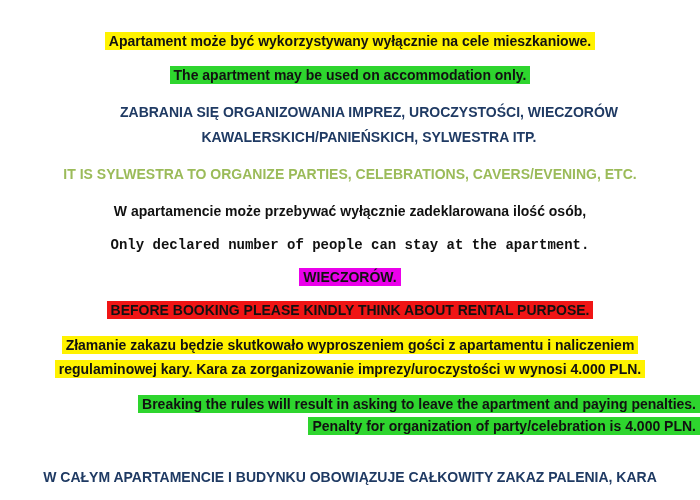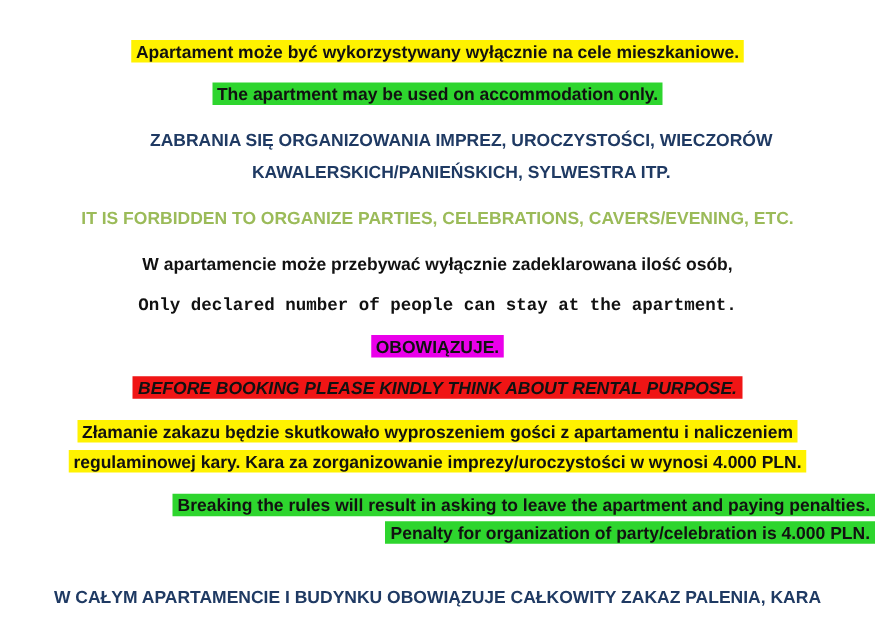--- a/index.html
+++ b/index.html
@@ -12,21 +12,21 @@
     font-weight:700;
     font-size:14px;
     color:#111111;
   }
   .par{text-align:center;margin:0;}
   .line{display:block;line-height:23px;white-space:nowrap;}
   .hl{padding:1px 4px;margin-top:16px;}
   .hl-yellow{background:var(--highlight-yellow,#ffff00);}
   .hl-green{background:var(--highlight-green,#2ed52e);}
   .hl-magenta{background:var(--highlight-magenta,#ea00ea);}
-  .hl-red{background:var(--highlight-red,#f01515);font-style:italic;}
+  .hl-red{background:var(--highlight-red,#f01515);}
   .t-navy{color:var(--text-navy,#1f3a63);}
   .t-olive{color:var(--text-olive,#9bbb59);}
   .t-black{color:var(--text-black,#111111);}
   .p1{margin-top:30px;}
   .p2{margin-top:11px;}
   .p3{margin-top:13px;} .p3 .line{line-height:25px;padding-left:38px;}
   .p4{margin-top:13px;}
   .p5{margin-top:14px;}
   .p6{margin-top:11px;font-family:Liberation Mono, monospace;}
   .p7{margin-top:9px;}
@@ -47,33 +47,33 @@
   <div class="par p2">
     <span class="line"><span class="hl hl-green t-black">The apartment may be used on accommodation only.</span></span>
   </div>
 
   <div class="par p3 t-navy">
     <span class="line">ZABRANIA SIĘ ORGANIZOWANIA IMPREZ, UROCZYSTOŚCI, WIECZORÓW</span>
     <span class="line">KAWALERSKICH/PANIEŃSKICH, SYLWESTRA ITP.</span>
   </div>
 
   <div class="par p4 t-olive">
-    <span class="line">IT IS FORBIDDEN TO ORGANIZE PARTIES, CELEBRATIONS, CAVERS/EVENING, ETC.</span>
+    <span class="line">IT IS SYLWESTRA TO ORGANIZE PARTIES, CELEBRATIONS, CAVERS/EVENING, ETC.</span>
   </div>
 
   <div class="par p5 t-black">
     <span class="line">W apartamencie może przebywać wyłącznie zadeklarowana ilość osób,</span>
   </div>
 
   <div class="par p6 t-black">
     <span class="line">Only declared number of people can stay at the apartment.</span>
   </div>
 
   <div class="par p7">
-    <span class="line"><span class="hl hl-magenta t-black">OBOWIĄZUJE.</span></span>
+    <span class="line"><span class="hl hl-magenta t-black">WIECZORÓW.</span></span>
   </div>
 
   <div class="par p8">
     <span class="line"><span class="hl hl-red t-black">BEFORE BOOKING PLEASE KINDLY THINK ABOUT RENTAL PURPOSE.</span></span>
   </div>
 
   <div class="par p9">
     <span class="line"><span class="hl hl-yellow t-black">Złamanie zakazu będzie skutkowało wyproszeniem gości z apartamentu i naliczeniem</span></span>
     <span class="line"><span class="hl hl-yellow t-black">regulaminowej kary. Kara za zorganizowanie imprezy/uroczystości w wynosi 4.000 PLN.</span></span>
   </div>

